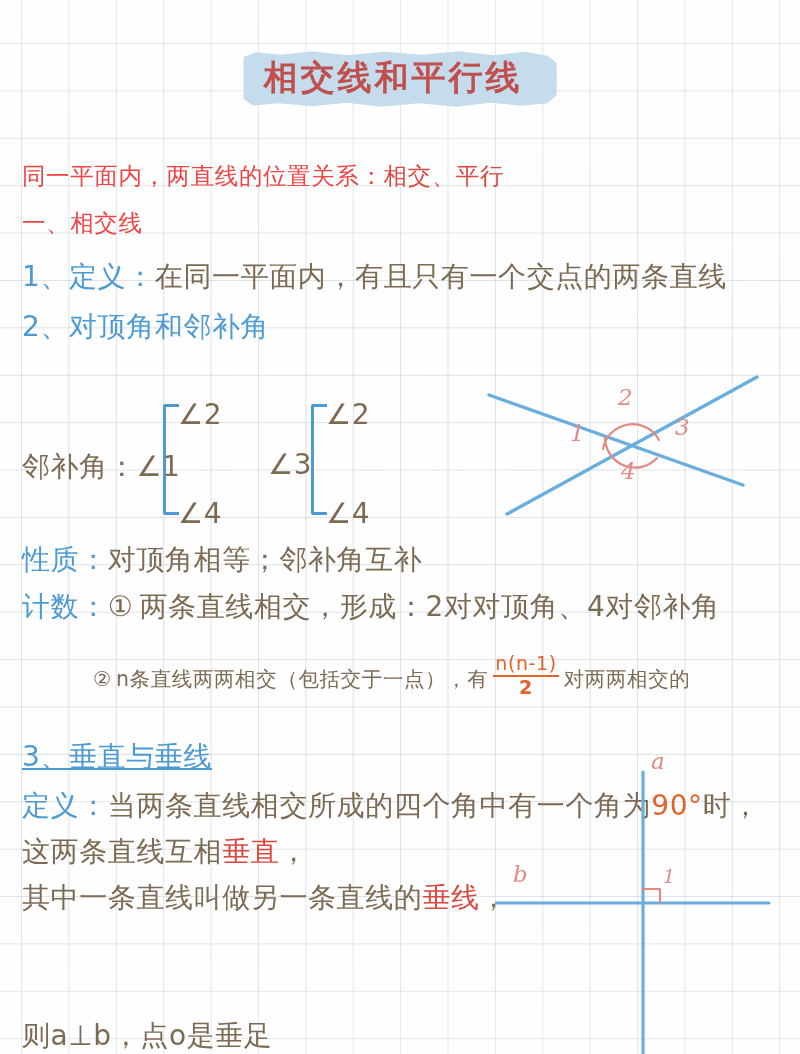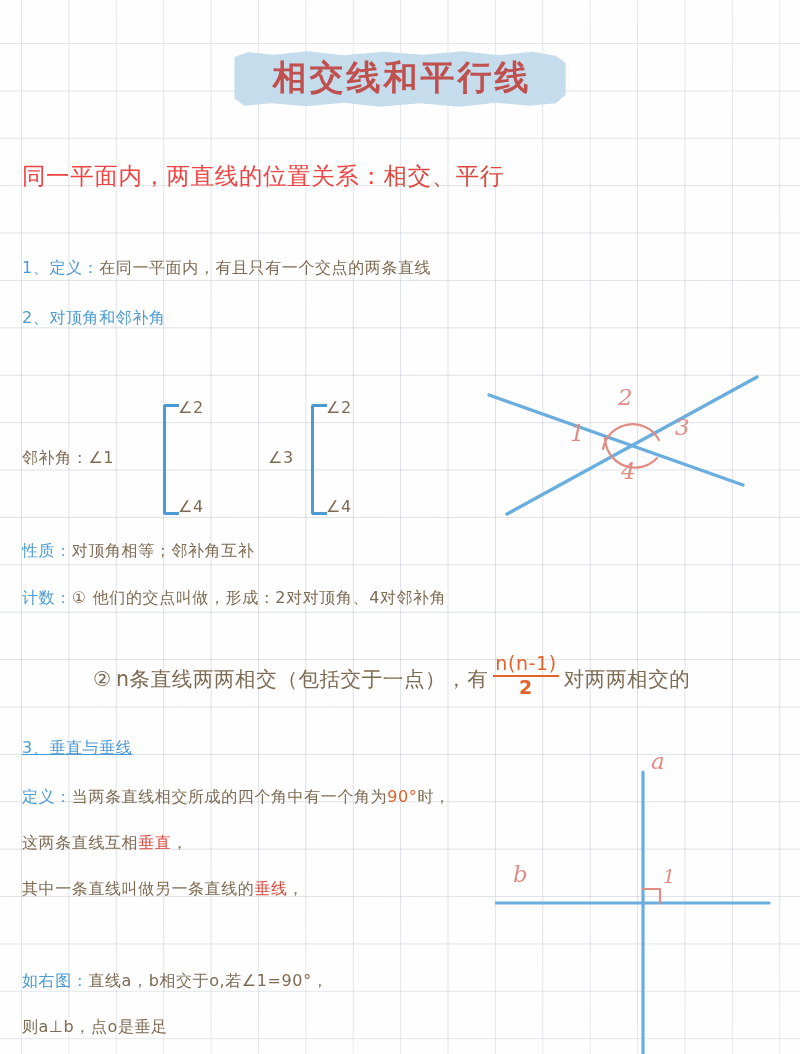--- a/index.html
+++ b/index.html
@@ -41,21 +41,21 @@
   
   #title-wrap {
     position: absolute;
     left: 0; right: 0;
     top: 46px;
     text-align: center;
   }
   .title-hl {
     display: inline-block;
     position: relative;
-    padding: 9px 34px 11px 38px;
+    padding: 9px 34px 11px 20px;
   }
   .title-hl::before {
     content: "";
     position: absolute;
     left: 0; top: 4px; right: 0; bottom: 4px;
     background: #c5dced;
     border-radius: 26px / 22px;
     z-index: 0;
     box-shadow: 0 0 0 6px #c5dced;
     clip-path: polygon(0% 12%, 4% 4%, 12% 8%, 22% 2%, 33% 9%, 45% 3%, 57% 8%, 69% 2%, 80% 9%, 90% 3%, 97% 10%, 100% 22%,
@@ -77,21 +77,21 @@
     white-space: nowrap;
     font-size: 21.5px;
     letter-spacing: 0.6px;
     font-family: "DejaVu Sans", "Liberation Sans", sans-serif;
   }
   .navy   { color: #ef4444; }
   .sky    { color: #4c9ad3; }
   .brown  { color: #7d6a52; }
   .red    { color: #d9493f; }
   .orange { color: #e2622c; }
-  .fs22 { font-size: 16px; }
+  .fs22 { font-size: 28px; }
   .fs23 { font-size: 23.5px; }
   .fs20 { font-size: 20.5px; margin-top: 16px; }
 
   
   .bracket {
     position: absolute;
     border-left: 3px solid #4c9ad3;
     border-top: 3px solid #4c9ad3;
     border-bottom: 3px solid #4c9ad3;
     border-right: none;
@@ -142,20 +142,21 @@
   <div id="title-wrap">
     <span class="title-hl">
       <span id="title-text">相交线和平行线</span>
     </span>
   </div>
 
   <div class="line fs23" style="left:22px; top:160px;">
     <span class="navy">同一平面内，两直线的位置关系：</span><span class="red">相交、平行</span>
   </div>
 
+  <div class="line fs23 navy" style="left:22px; top:207px;">一、相交线</div>
 
   <div class="line fs22" style="left:22px; top:258px;">
     <span class="sky">1、定义</span><span class="sky">：</span><span class="brown">在同一平面内，有且只有一个交点的两条直线</span>
   </div>
 
   <div class="line fs22 sky" style="left:22px; top:308px;">2、对顶角和邻补角</div>
 
 
   <div class="line fs22" style="left:22px; top:448px;">
     <span class="brown">邻补角</span><span class="brown">：</span><span class="brown">∠1</span>
@@ -185,21 +186,21 @@
     <span class="dlabel" style="left:133px; top:12px;">2</span>
     <span class="dlabel" style="left:190px; top:42px;">3</span>
     <span class="dlabel" style="left:136px; top:86px;">4</span>
   </div>
 
   <div class="line fs22" style="left:22px; top:541px;">
     <span class="sky">性质</span><span class="sky">：</span><span class="brown">对顶角相等；邻补角互补</span>
   </div>
 
   <div class="line fs22" style="left:22px; top:588px;">
-    <span class="sky">计数</span><span class="sky">：</span><span class="brown">①</span><span style="display:inline-block;width:6px;"></span><span class="brown">他们的交点叫做，形成：2对对顶角、4对邻补角</span>
+    <span class="sky">计数</span><span class="sky">：</span><span class="brown">①</span><span style="display:inline-block;width:6px;"></span><span class="brown">两条直线相交，形成：2对对顶角、4对邻补角</span>
   </div>
 
   <div class="line fs20" style="left:93px; top:638px;">
     <span class="brown">②</span><span style="display:inline-block;width:4px;"></span><span class="brown">n条直线两两相交（包括交于一点），有</span><span class="frac orange"><span class="num">n(n-1)</span><span class="den">2</span></span><span class="brown">对两两相交的</span>
   </div>
 
 
   <div class="line fs22 sky" style="left:22px; top:738px;text-decoration:underline;">3、垂直与垂线</div>
 
   <div class="line fs22" style="left:22px; top:787px;">
@@ -208,23 +209,20 @@
 
   <div class="line fs22" style="left:22px; top:833px;">
     <span class="brown">这两条直线互相</span><span class="red">垂直</span><span class="brown">，</span>
   </div>
 
   <div class="line fs22" style="left:22px; top:879px;">
     <span class="brown">其中一条直线叫做另一条直线的</span><span class="red">垂线</span><span class="brown">，</span>
   </div>
 
 
-  <div class="line fs22" style="left:22px; top:971px;">
-    <span class="sky">如右图</span><span class="sky">：</span><span class="brown">直线a，b相交于o,若∠1=90°，</span>
-  </div>
 
   <div class="line fs22 brown" style="left:22px; top:1017px;">则a⊥b，点o是垂足</div>
 
   <div class="diagram" style="left:495px; top:748px; width:300px; height:306px;">
     <svg width="300" height="306" viewBox="0 0 300 306">
 
       <line x1="148" y1="24" x2="148" y2="306" stroke="#6aaddf" stroke-width="3.2" stroke-linecap="round"></line>
 
       <line x1="0" y1="155" x2="274" y2="155" stroke="#6aaddf" stroke-width="3.2" stroke-linecap="round"></line>
 

